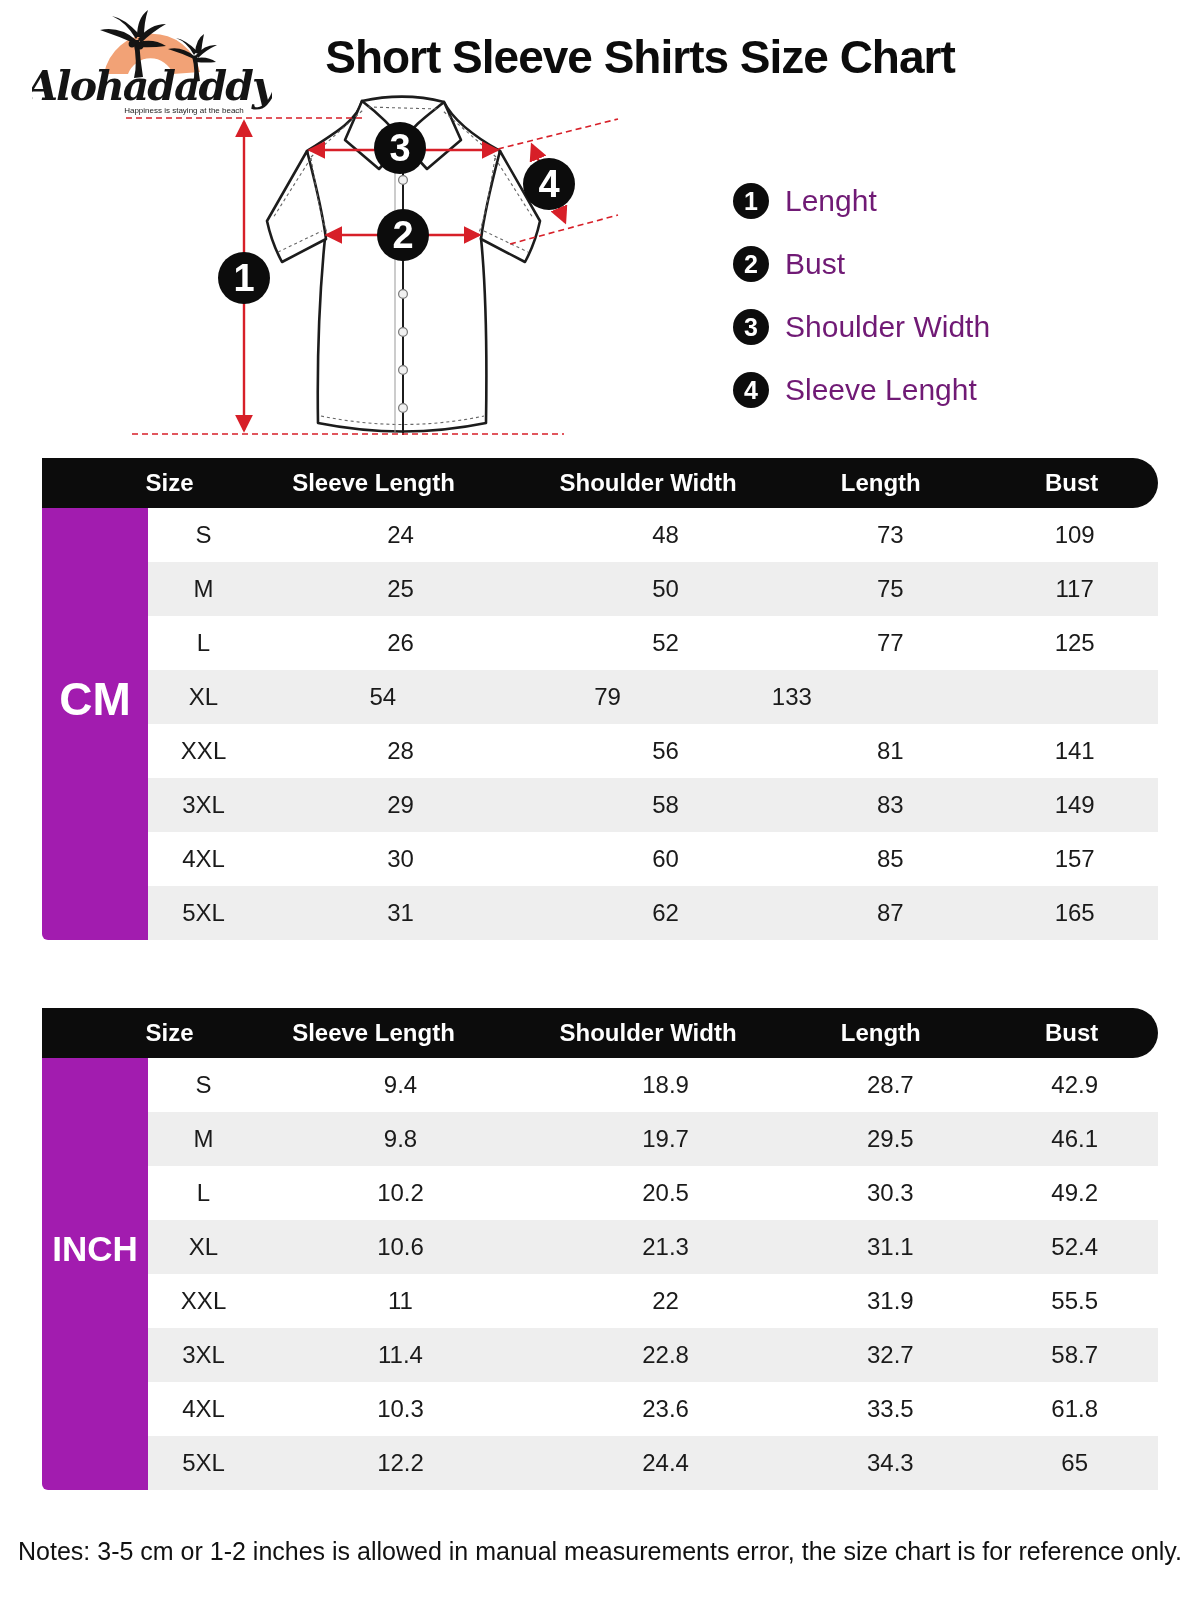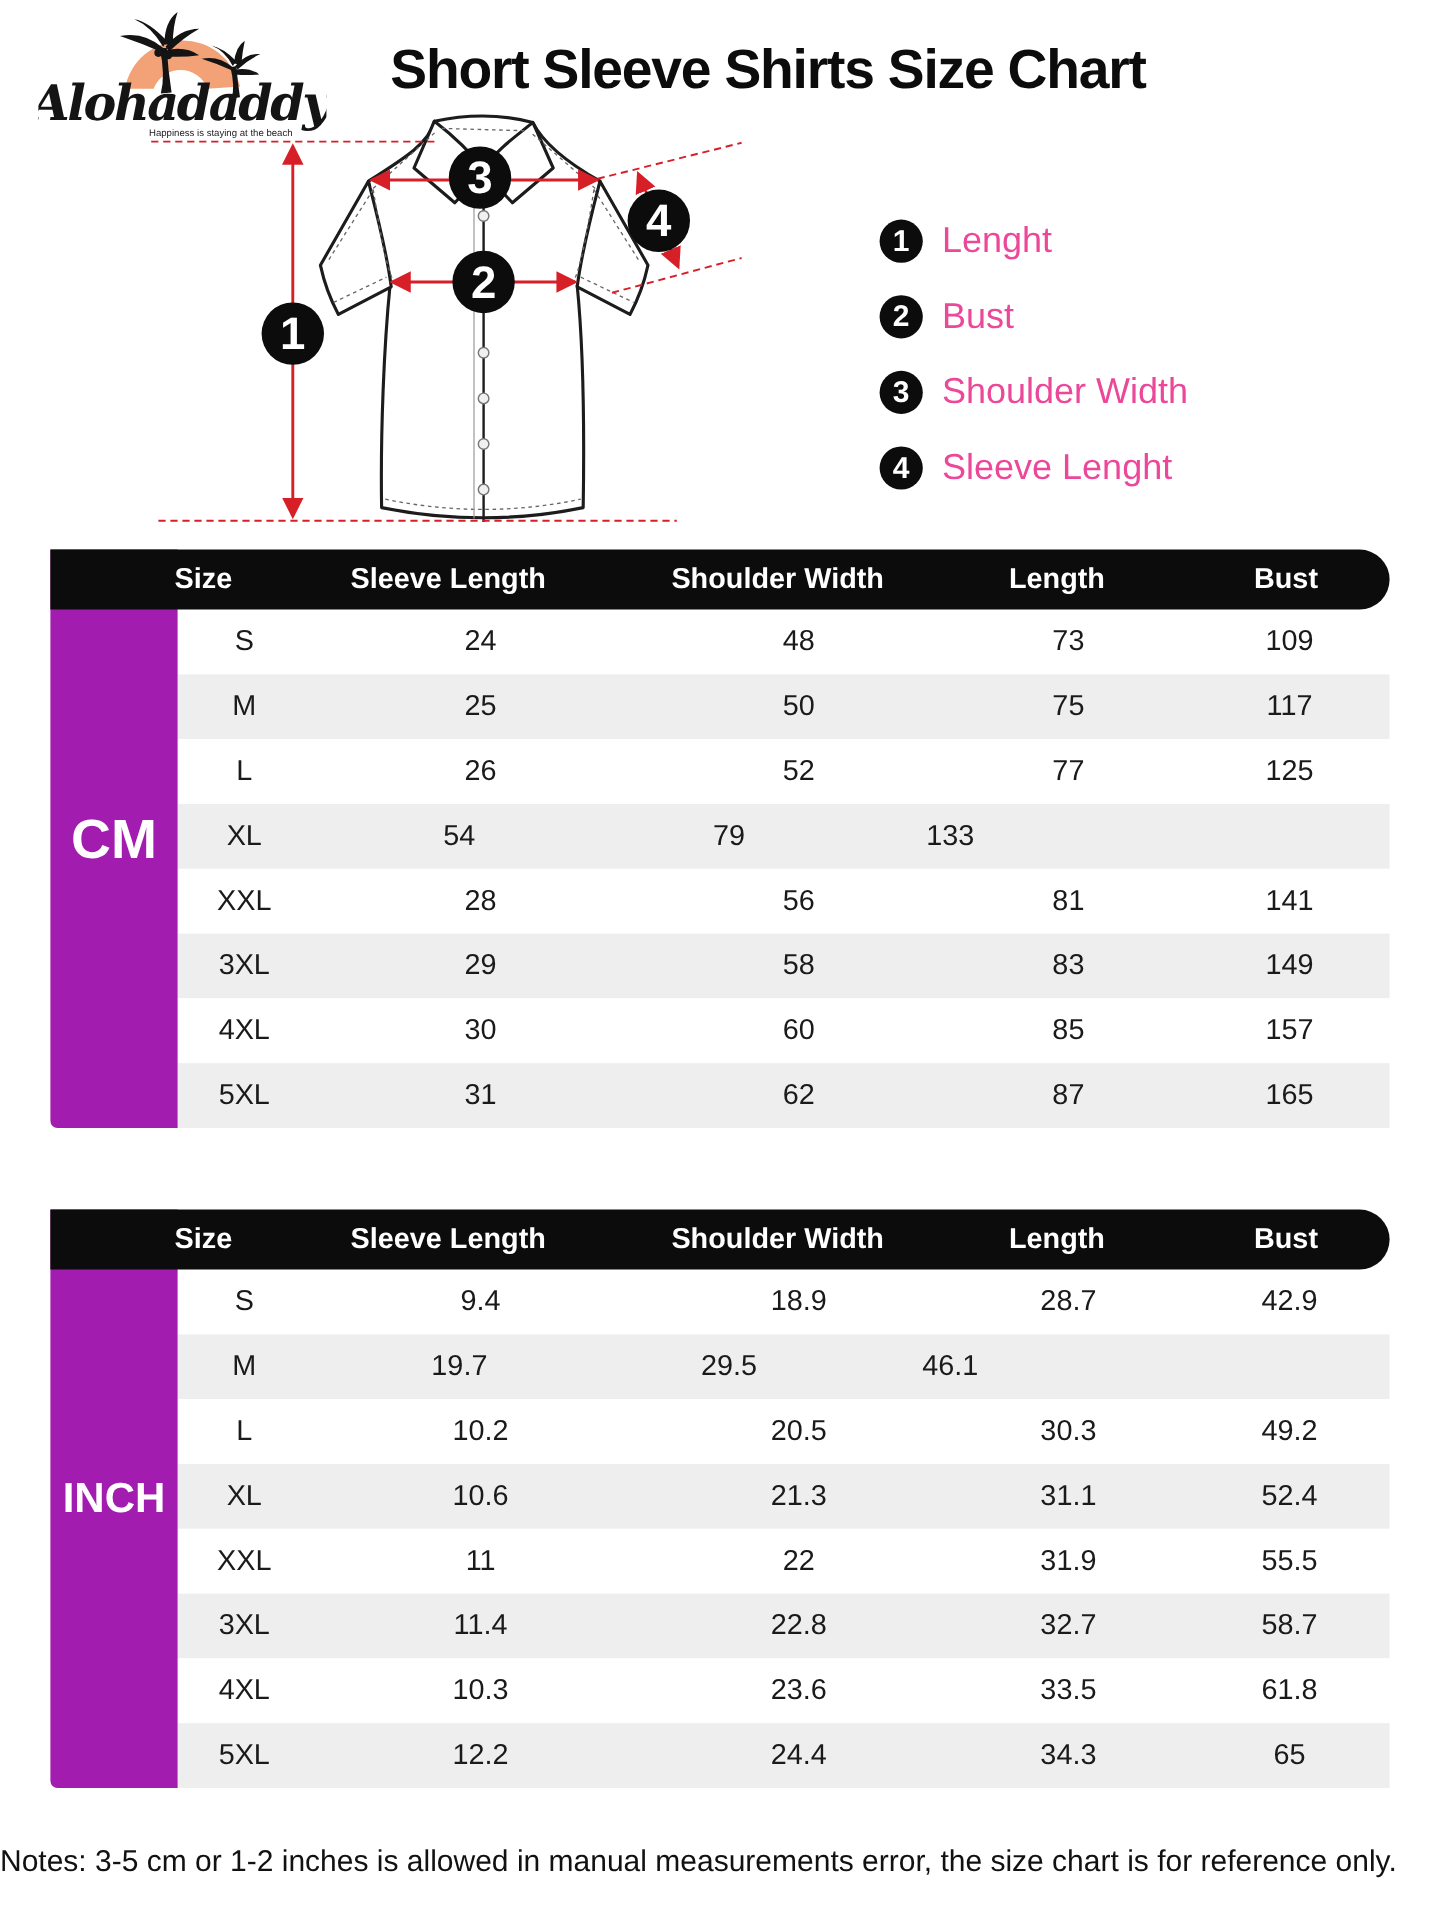--- a/index.html
+++ b/index.html
@@ -15,21 +15,21 @@
   }
   
   .shirt-svg{position:absolute;left:112px;top:88px;width:516px;height:372px;}
   .legend{position:absolute;left:733px;top:182px;width:420px;}
   .legend-item{display:flex;align-items:center;height:38px;margin-bottom:25px;}
   .legend-badge{
     width:36px;height:36px;border-radius:50%;background:#0c0c0c;color:#fff;
     display:flex;align-items:center;justify-content:center;
     font-size:25px;font-weight:bold;flex:0 0 36px;
   }
-  .legend-label{font-size:30px;color:#ec4899;margin-left:16px;}
+  .legend-label{font-size:30px;color:#701a75;margin-left:16px;}
   
   .size-table{position:absolute;left:42px;width:1116px;}
   .size-table.unit-cm{top:458px;}
   .size-table.unit-inch{top:1008px;}
   .side-label{
     position:absolute;left:0;top:0;bottom:0;width:106px;background:#a21caf;color:#fff;
     display:flex;align-items:center;justify-content:center;font-weight:bold;
     border-radius:0 0 0 6px;
   }
   .unit-cm .side-label{font-size:46px;}
@@ -43,21 +43,21 @@
   .trow{display:flex;align-items:center;height:54px;background:#ffffff;font-size:24px;color:#1a1a1a;}
   .trow.alt{background:#eeeeee;}
   .th,.td{text-align:center;}
   .col0{width:11%;}
   .col1{width:28%;}
   .col2{width:24.5%;}
   .col3{width:20%;}
   .col4{width:16.5%;}
   
   .notes{
-    position:absolute;left:0;top:1537px;width:1200px;
+    position:absolute;left:0;top:1537px;width:1200px;text-align:center;
     font-size:25px;color:#111;
   }
 </style>
 </head>
 <body>
 
 <svg class="logo" viewBox="0 0 240 112" xmlns="http://www.w3.org/2000/svg">
 
   <path d="M72,66 A49,49 0 0 1 168,64 L141,66 A24,24 0 0 0 96,66 Z" fill="#f2a276"></path>
 
@@ -252,20 +252,21 @@
   <div class="tbody">
       <div class="trow">
         <div class="td col0">S</div>
         <div class="td col1">9.4</div>
         <div class="td col2">18.9</div>
         <div class="td col3">28.7</div>
         <div class="td col4">42.9</div>
       </div>
       <div class="trow alt">
         <div class="td col0">M</div>
+        <div class="td col1">9.8</div>
         <div class="td col2">19.7</div>
         <div class="td col3">29.5</div>
         <div class="td col4">46.1</div>
       </div>
       <div class="trow">
         <div class="td col0">L</div>
         <div class="td col1">10.2</div>
         <div class="td col2">20.5</div>
         <div class="td col3">30.3</div>
         <div class="td col4">49.2</div>

